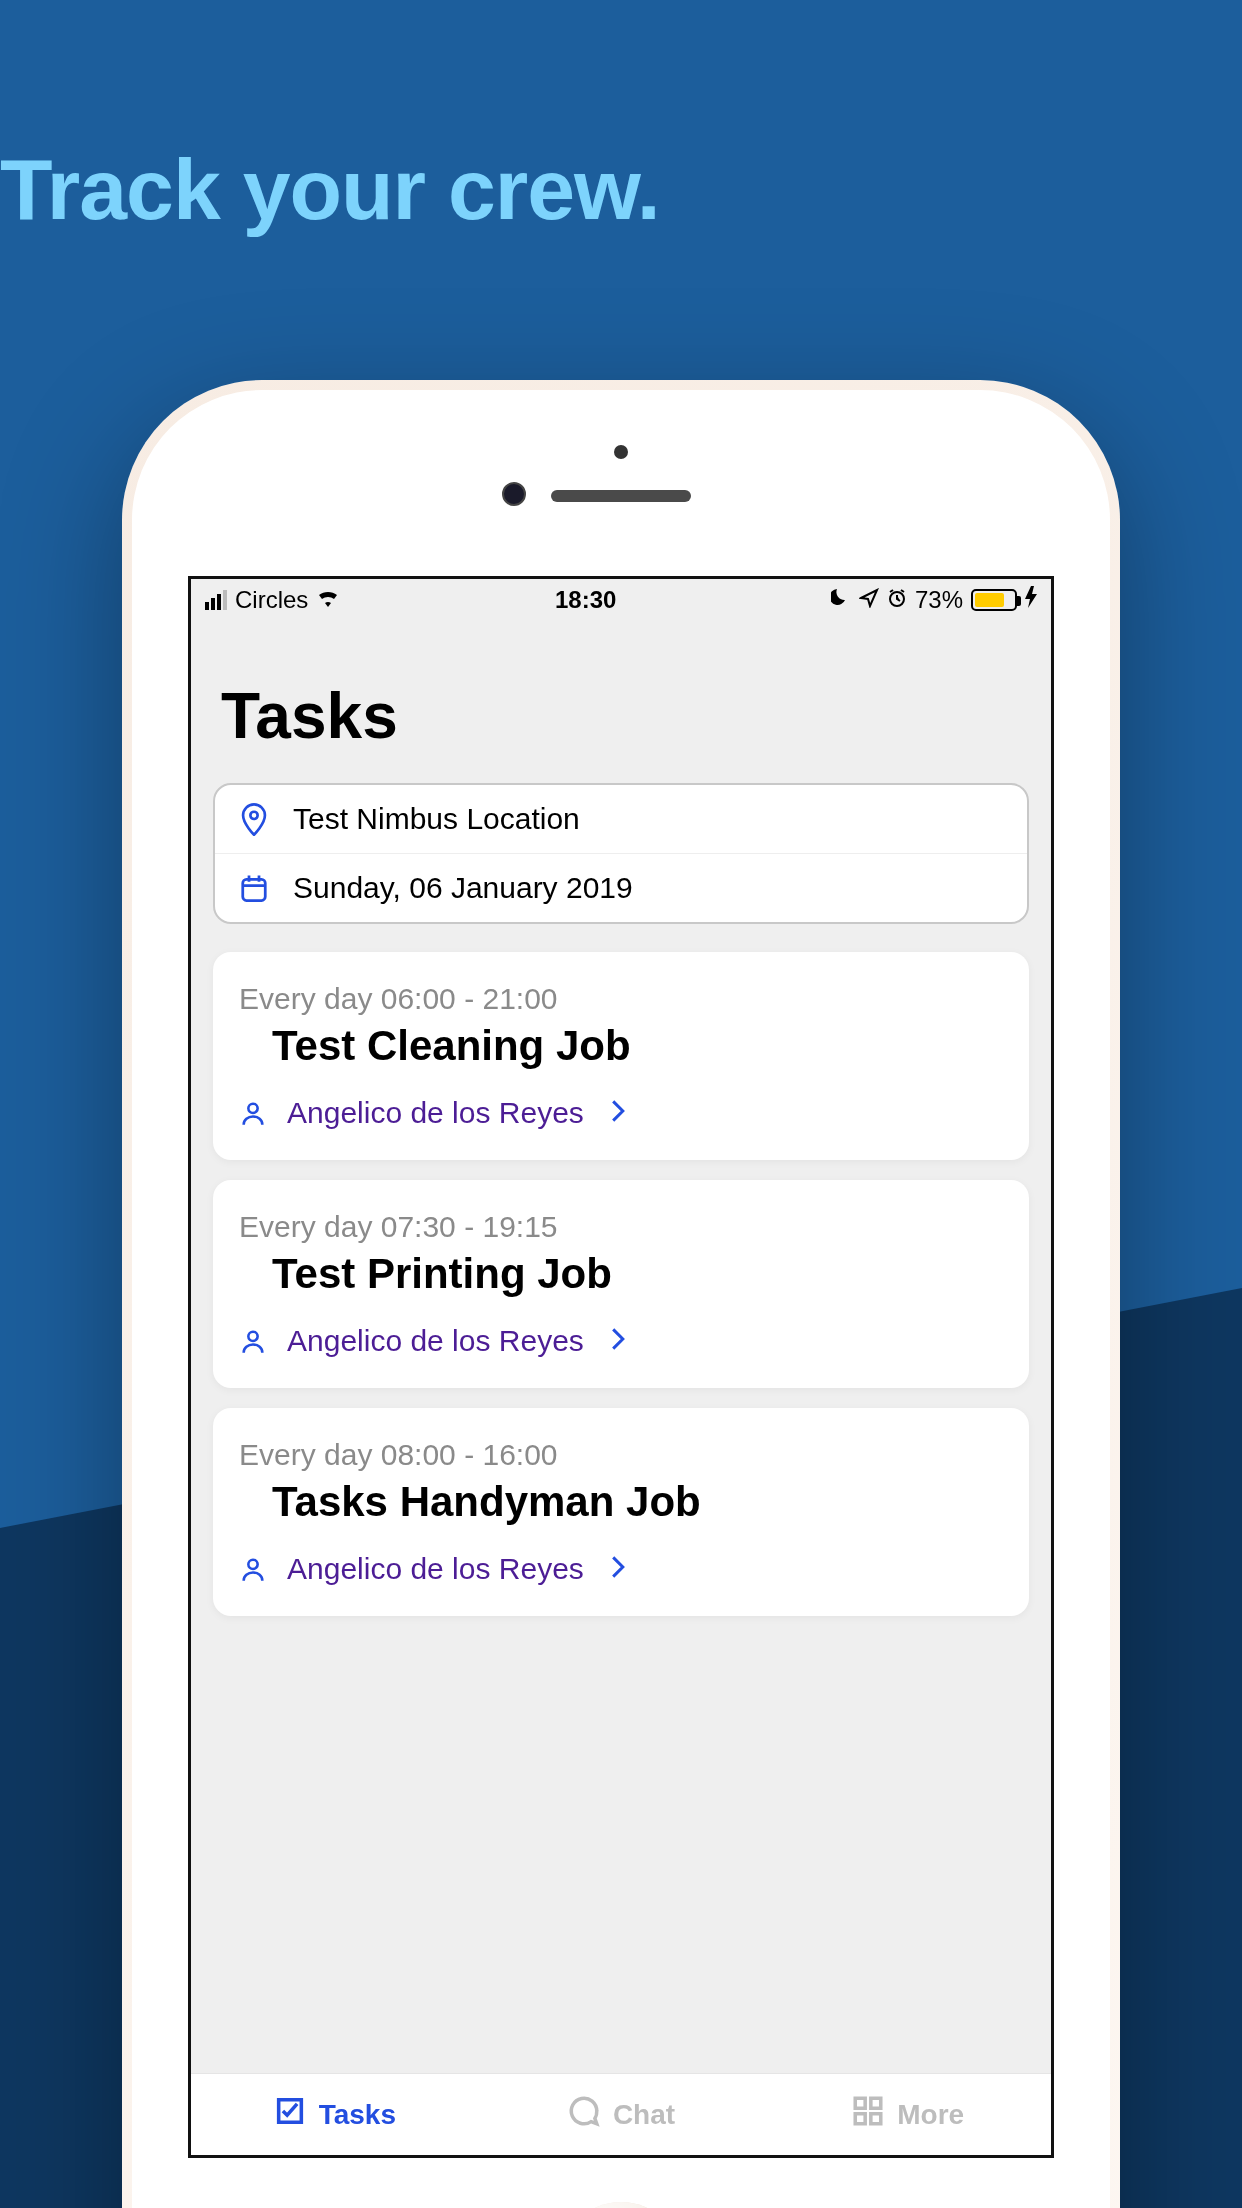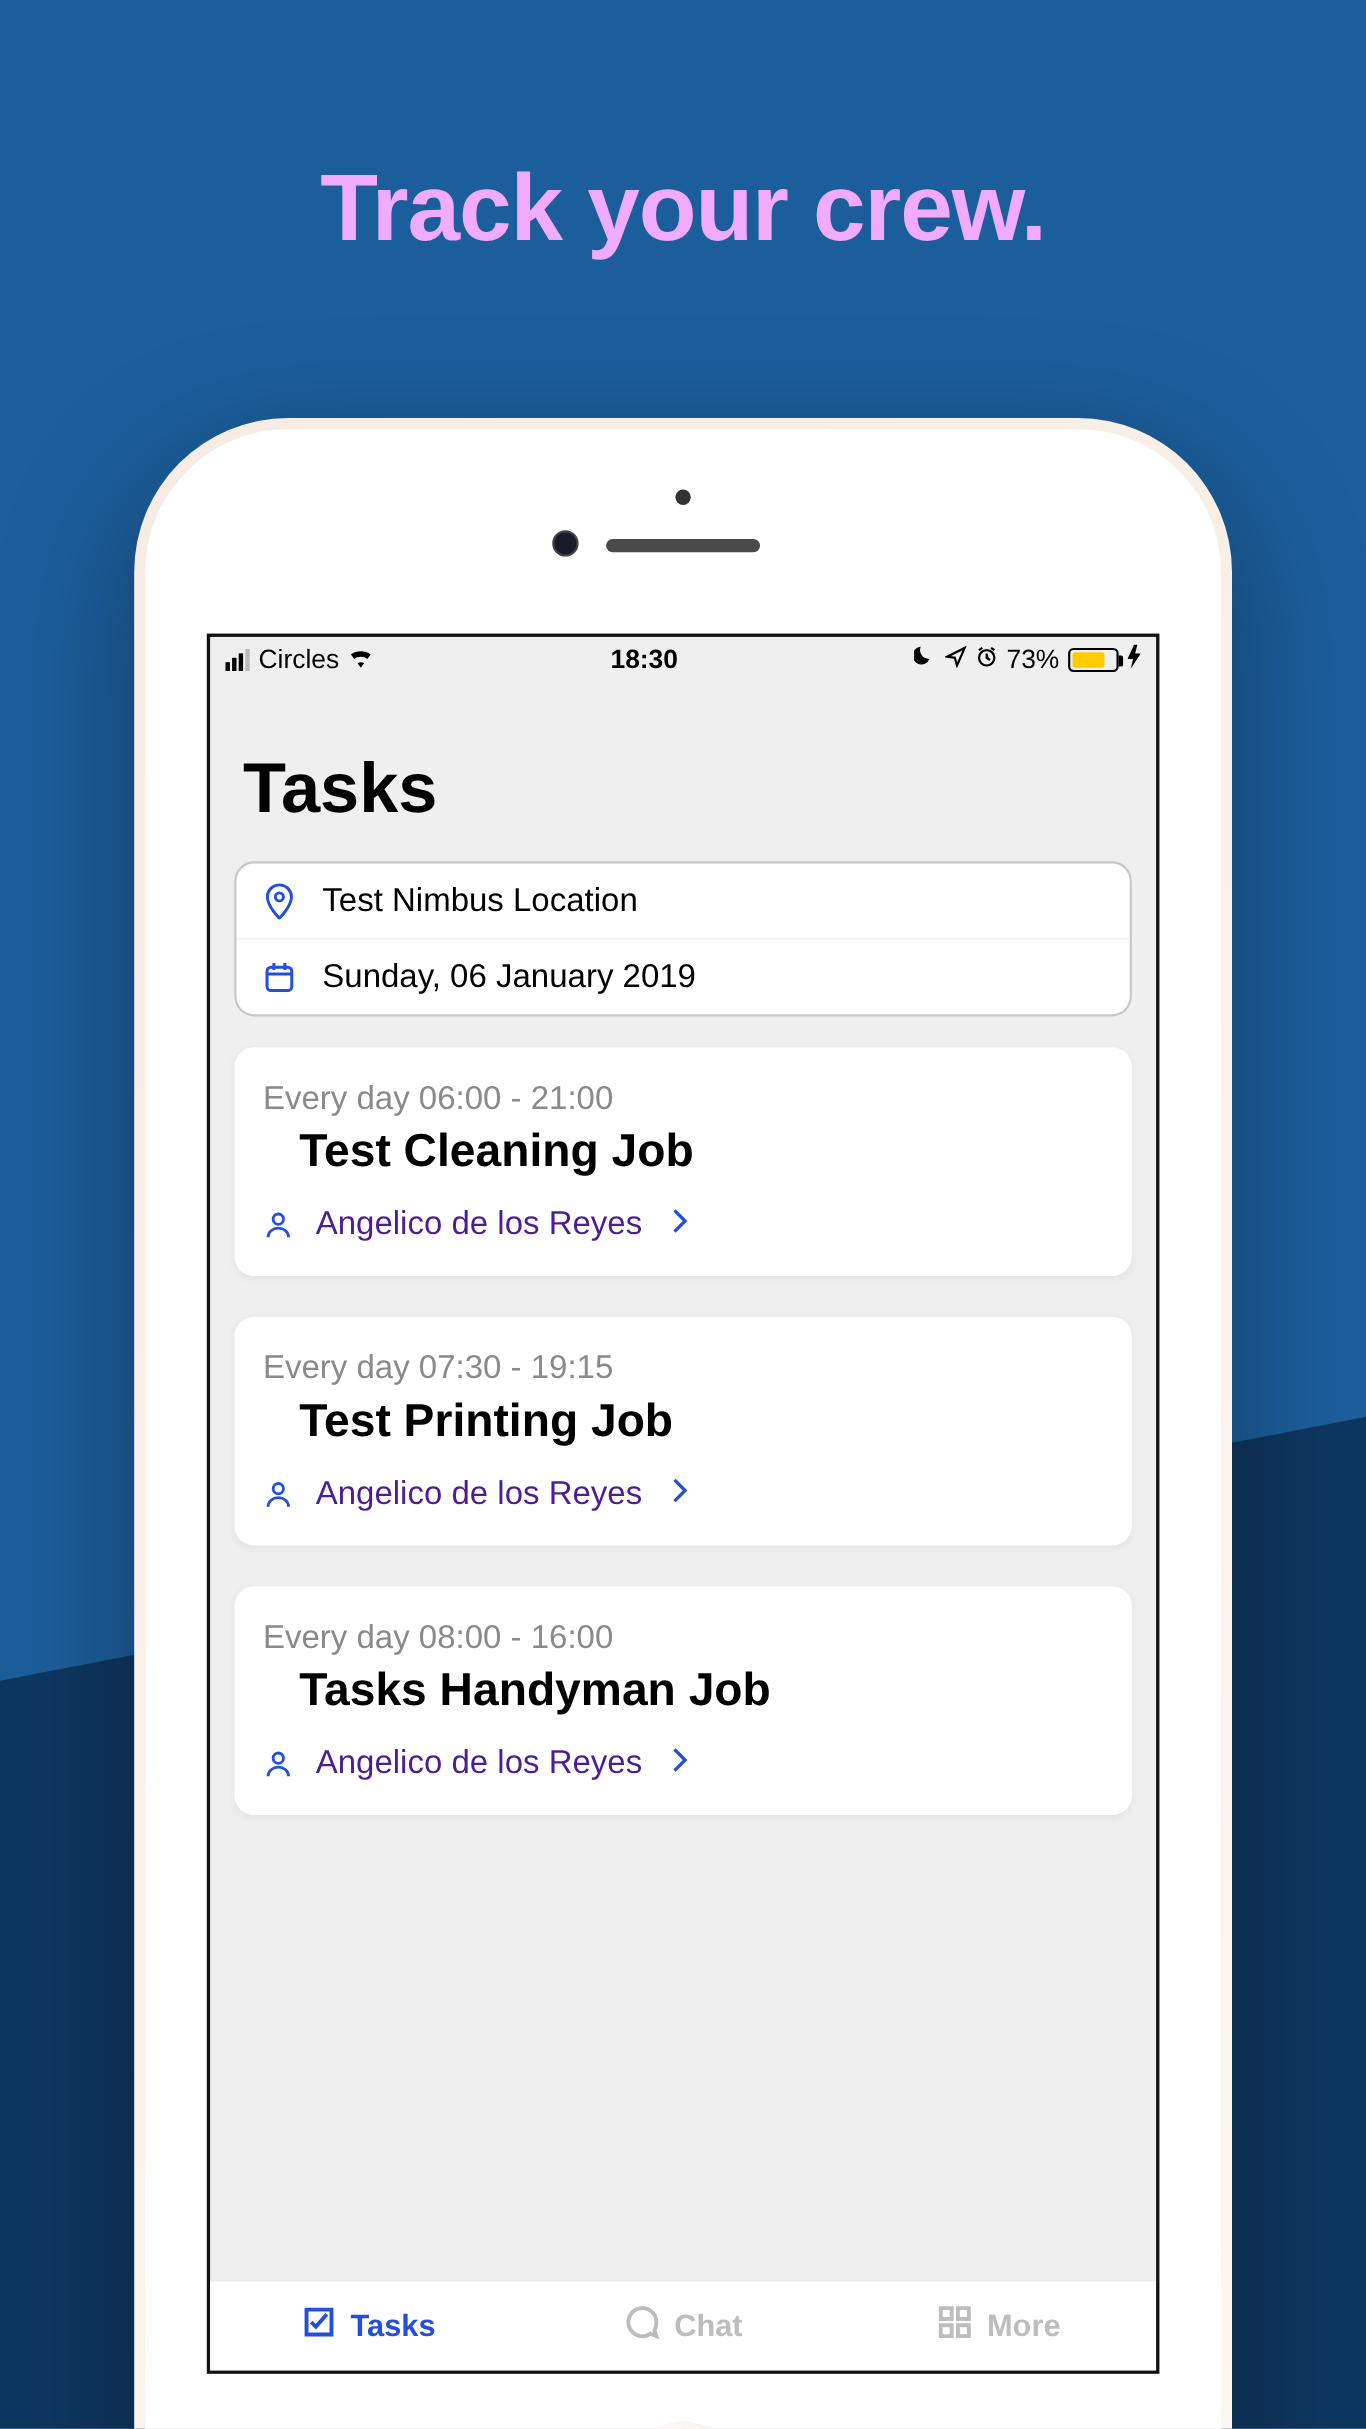--- a/index.html
+++ b/index.html
@@ -15,22 +15,22 @@
   position: absolute;
   bottom: 0; left: 0; right: 0;
   height: 1000px;
   background: #0e3760;
   clip-path: polygon(0 32%, 100% 8%, 100% 100%, 0 100%);
 }
 .headline {
   position: absolute;
   top: 140px;
   left: 0; right: 0;
-  text-align: center;
-  color: #f0abfc;
+  text-align: left;
+  color: #7dd3fc;
   font-size: 86px;
   font-weight: 700;
   letter-spacing: -1px;
 }
 .phone {
   position: absolute;
   top: 380px;
   left: 50%;
   transform: translateX(-50%);
   width: 998px;
@@ -121,21 +121,21 @@
   overflow: hidden;
 }
 .filter-row {
   display: flex; align-items: center; gap: 24px;
   padding: 17px 24px;
   font-size: 30px;
   color: #000;
 }
 .filter-row + .filter-row { border-top: 1px solid #eee; }
 .filter-row .icn { color: #234ee0; flex-shrink:0; }
-.task-list { padding: 28px 22px 0; display: flex; flex-direction: column; gap: 37px; }
+.task-list { padding: 28px 22px 0; display: flex; flex-direction: column; gap: 20px; }
 .task-card {
   background: #fff;
   border-radius: 18px;
   padding: 30px 26px;
   box-shadow: 0 2px 8px rgba(0,0,0,.05);
 }
 .task-sched { color: #8a8a8a; font-size: 30px; margin-bottom: 6px; }
 .task-title { font-size: 42px; font-weight: 700; color: #000; margin-bottom: 26px; margin-left: 33px; }
 .task-assignee { display: flex; align-items: center; gap: 20px; color: #4c1d95; font-size: 30px; font-weight: 500; text-align: center; }
 .task-assignee .chev { margin-left: 6px; }

